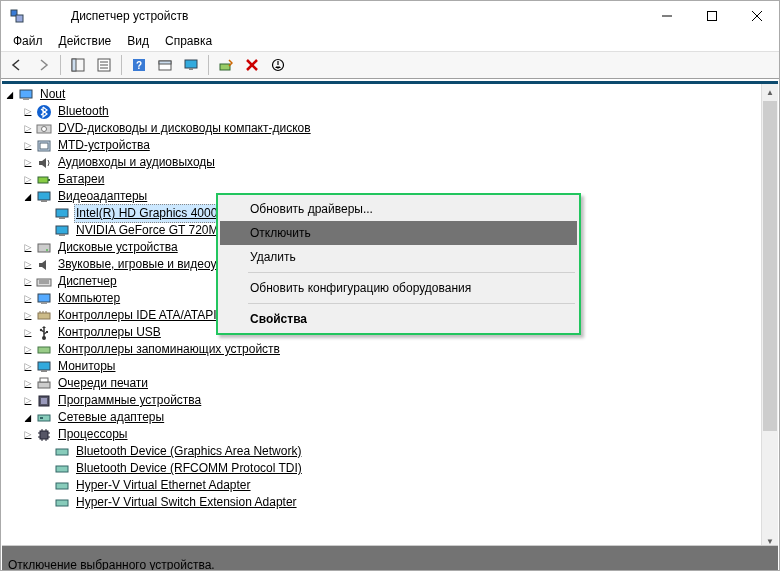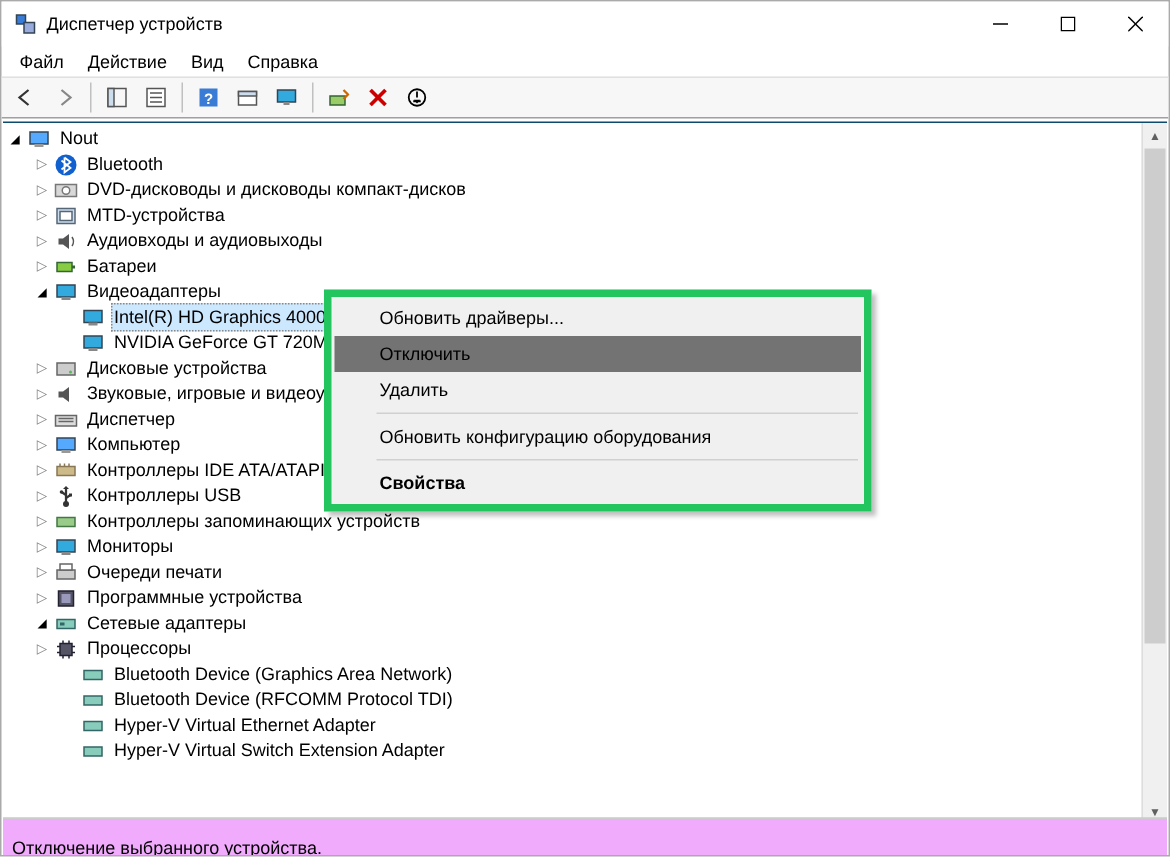--- a/index.html
+++ b/index.html
@@ -15,20 +15,21 @@
     border: 1px solid #aaa;
     position: relative;
   }
   
   .titlebar {
     height: 30px;
     display: flex;
     align-items: center;
     padding: 0 0 0 8px;
     background: #fff;
+    gap: 40px;
   }
   .titlebar .title-icon { width: 16px; height: 16px; margin-right: 6px; }
   .titlebar .title-text { flex: 1; font-size: 12px; }
   .winbtns { display: flex; }
   .winbtn {
     width: 45px; height: 30px;
     display: flex; align-items: center; justify-content: center;
     font-family: "Segoe UI Symbol", sans-serif;
     font-size: 10px;
   }
@@ -55,21 +56,22 @@
     width: 24px; height: 22px;
     display: flex; align-items: center; justify-content: center;
     border: 1px solid transparent;
   }
   .tsep { width: 1px; height: 20px; background: #c0c0c0; margin: 0 3px; }
   
   .content {
     position: absolute;
     top: 80px; left: 1px; right: 1px; bottom: 20px;
     overflow: hidden;
-    border-top: 1px solid #0c4a6e;
+    border-top: 3px solid #0c4a6e;
+    text-decoration: underline;
   }
   .tree {
     padding: 2px 0;
     line-height: 17px;
     width: 753px;
     height: 100%;
     overflow: hidden;
   }
   .scrollbar-v {
     position: absolute;
@@ -116,29 +118,29 @@
   
   .ind { display: inline-block; }
   
   .statusbar {
     position: absolute;
     left: 1px; right: 1px; bottom: 0;
     height: 19px;
     border-top: 1px solid #ccc;
     padding: 12px 6px;
     font-size: 12px;
-    background: #f0abfc;
+    background: #737373;
   }
   
   .ctx {
     position: absolute;
     left: 215px; top: 192px;
     width: 365px;
     background: #f0f0f0;
-    border: 5px solid #22c55e;
+    border: 2px solid #22c55e;
     box-shadow: 3px 3px 3px rgba(0,0,0,0.25);
     padding: 2px;
     font-size: 12px;
   }
   .ctx-item {
     padding: 5px 10px 5px 30px;
   }
   .ctx-item.hovered { background: #737373; }
   .ctx-sep { height: 1px; background: #d0d0d0; margin: 3px 2px 3px 28px; }
   .ctx-item.bold { font-weight: bold; }

